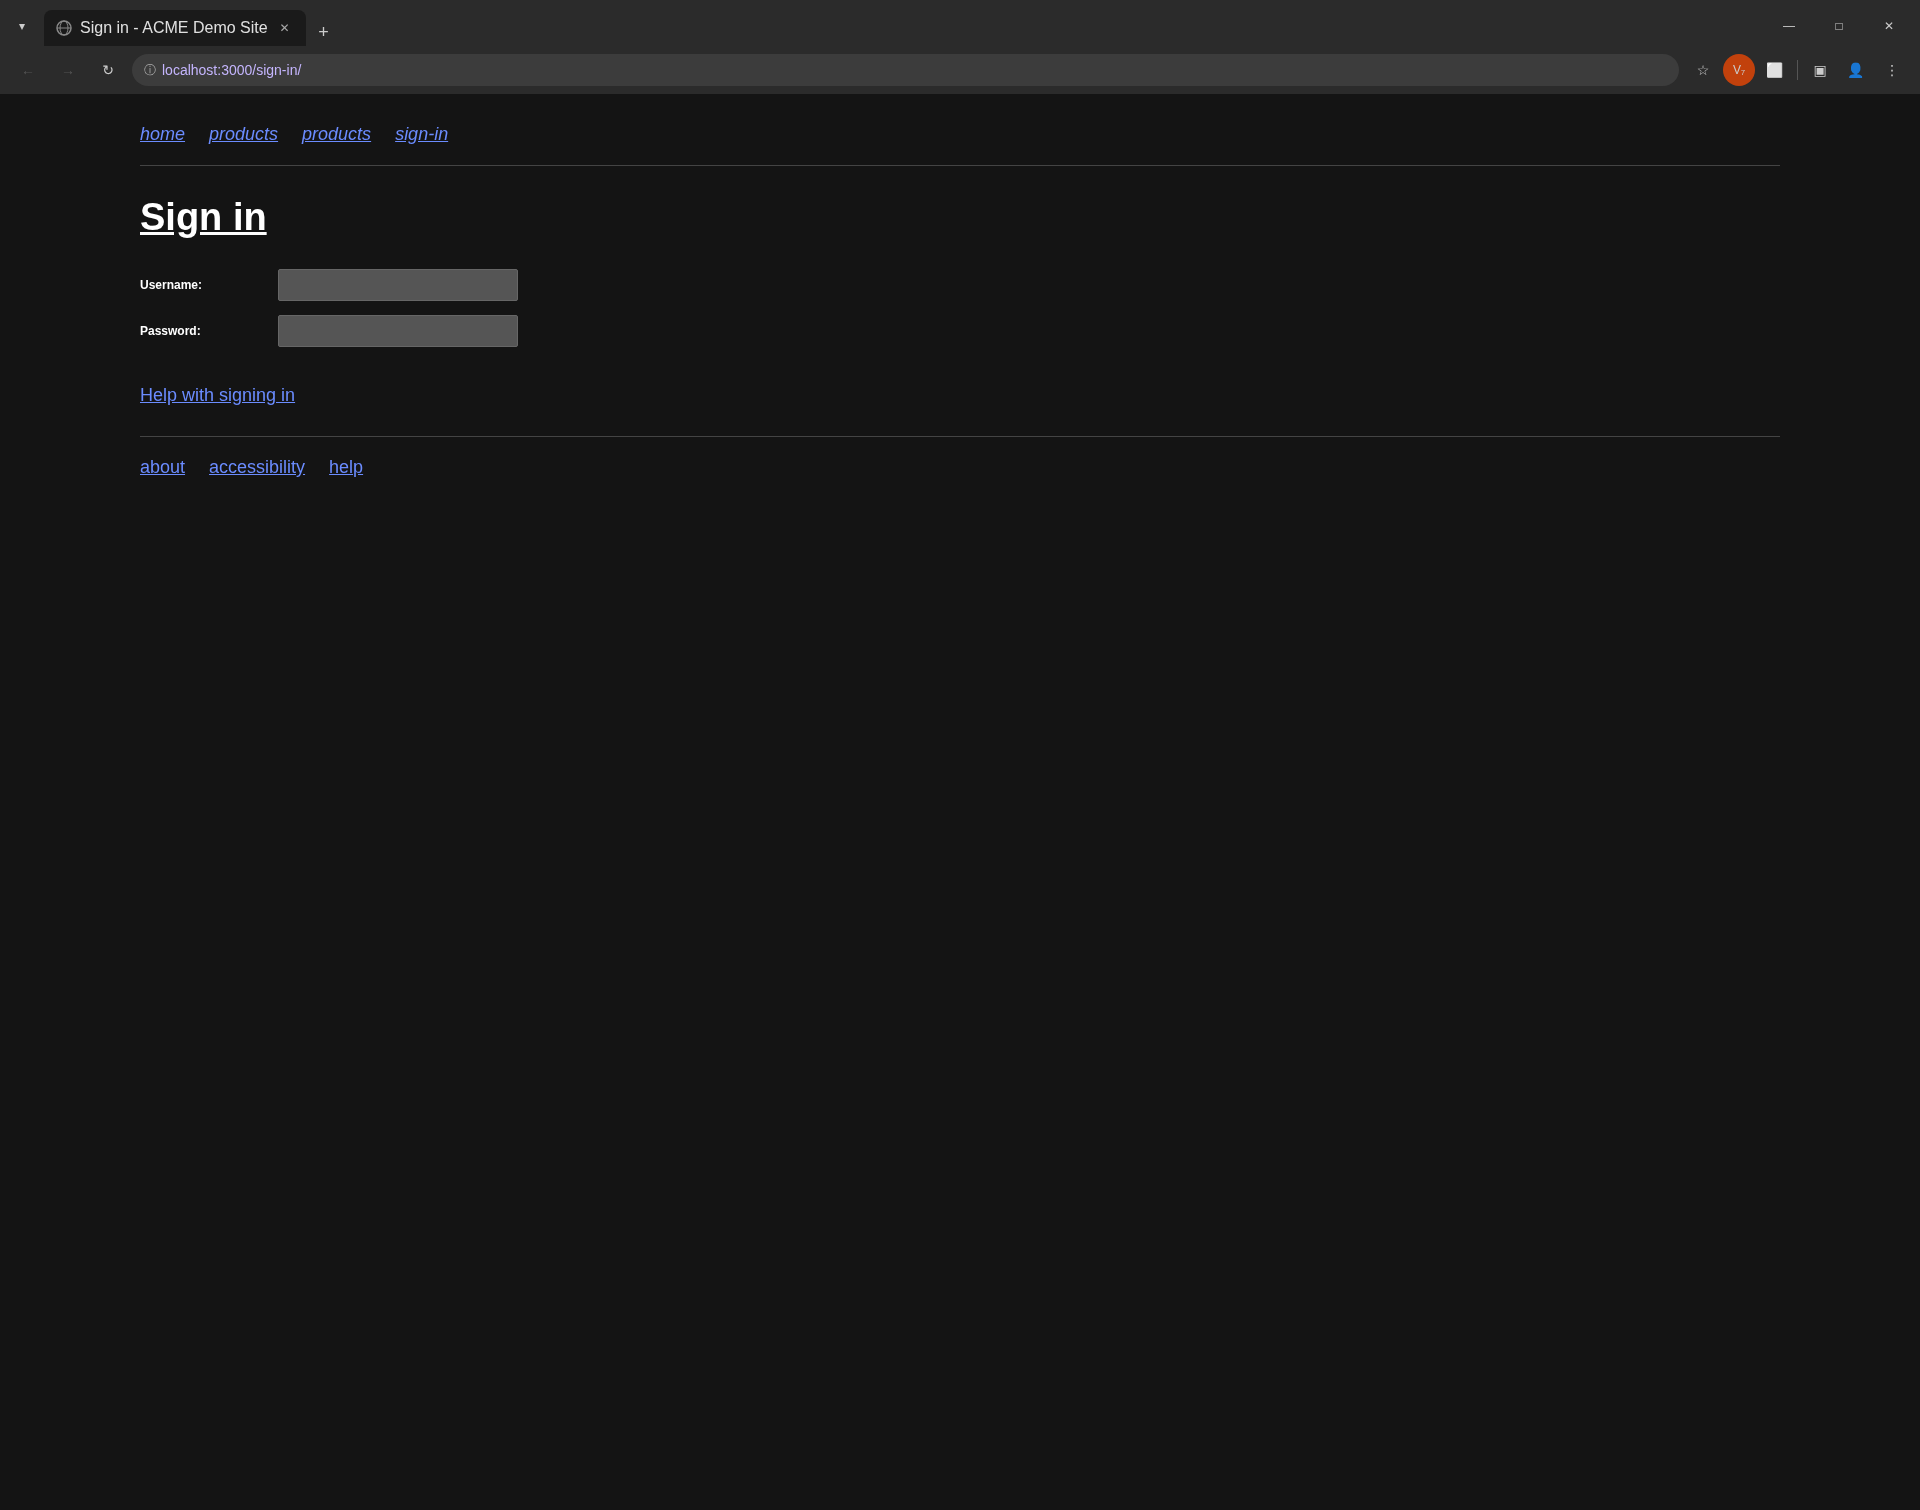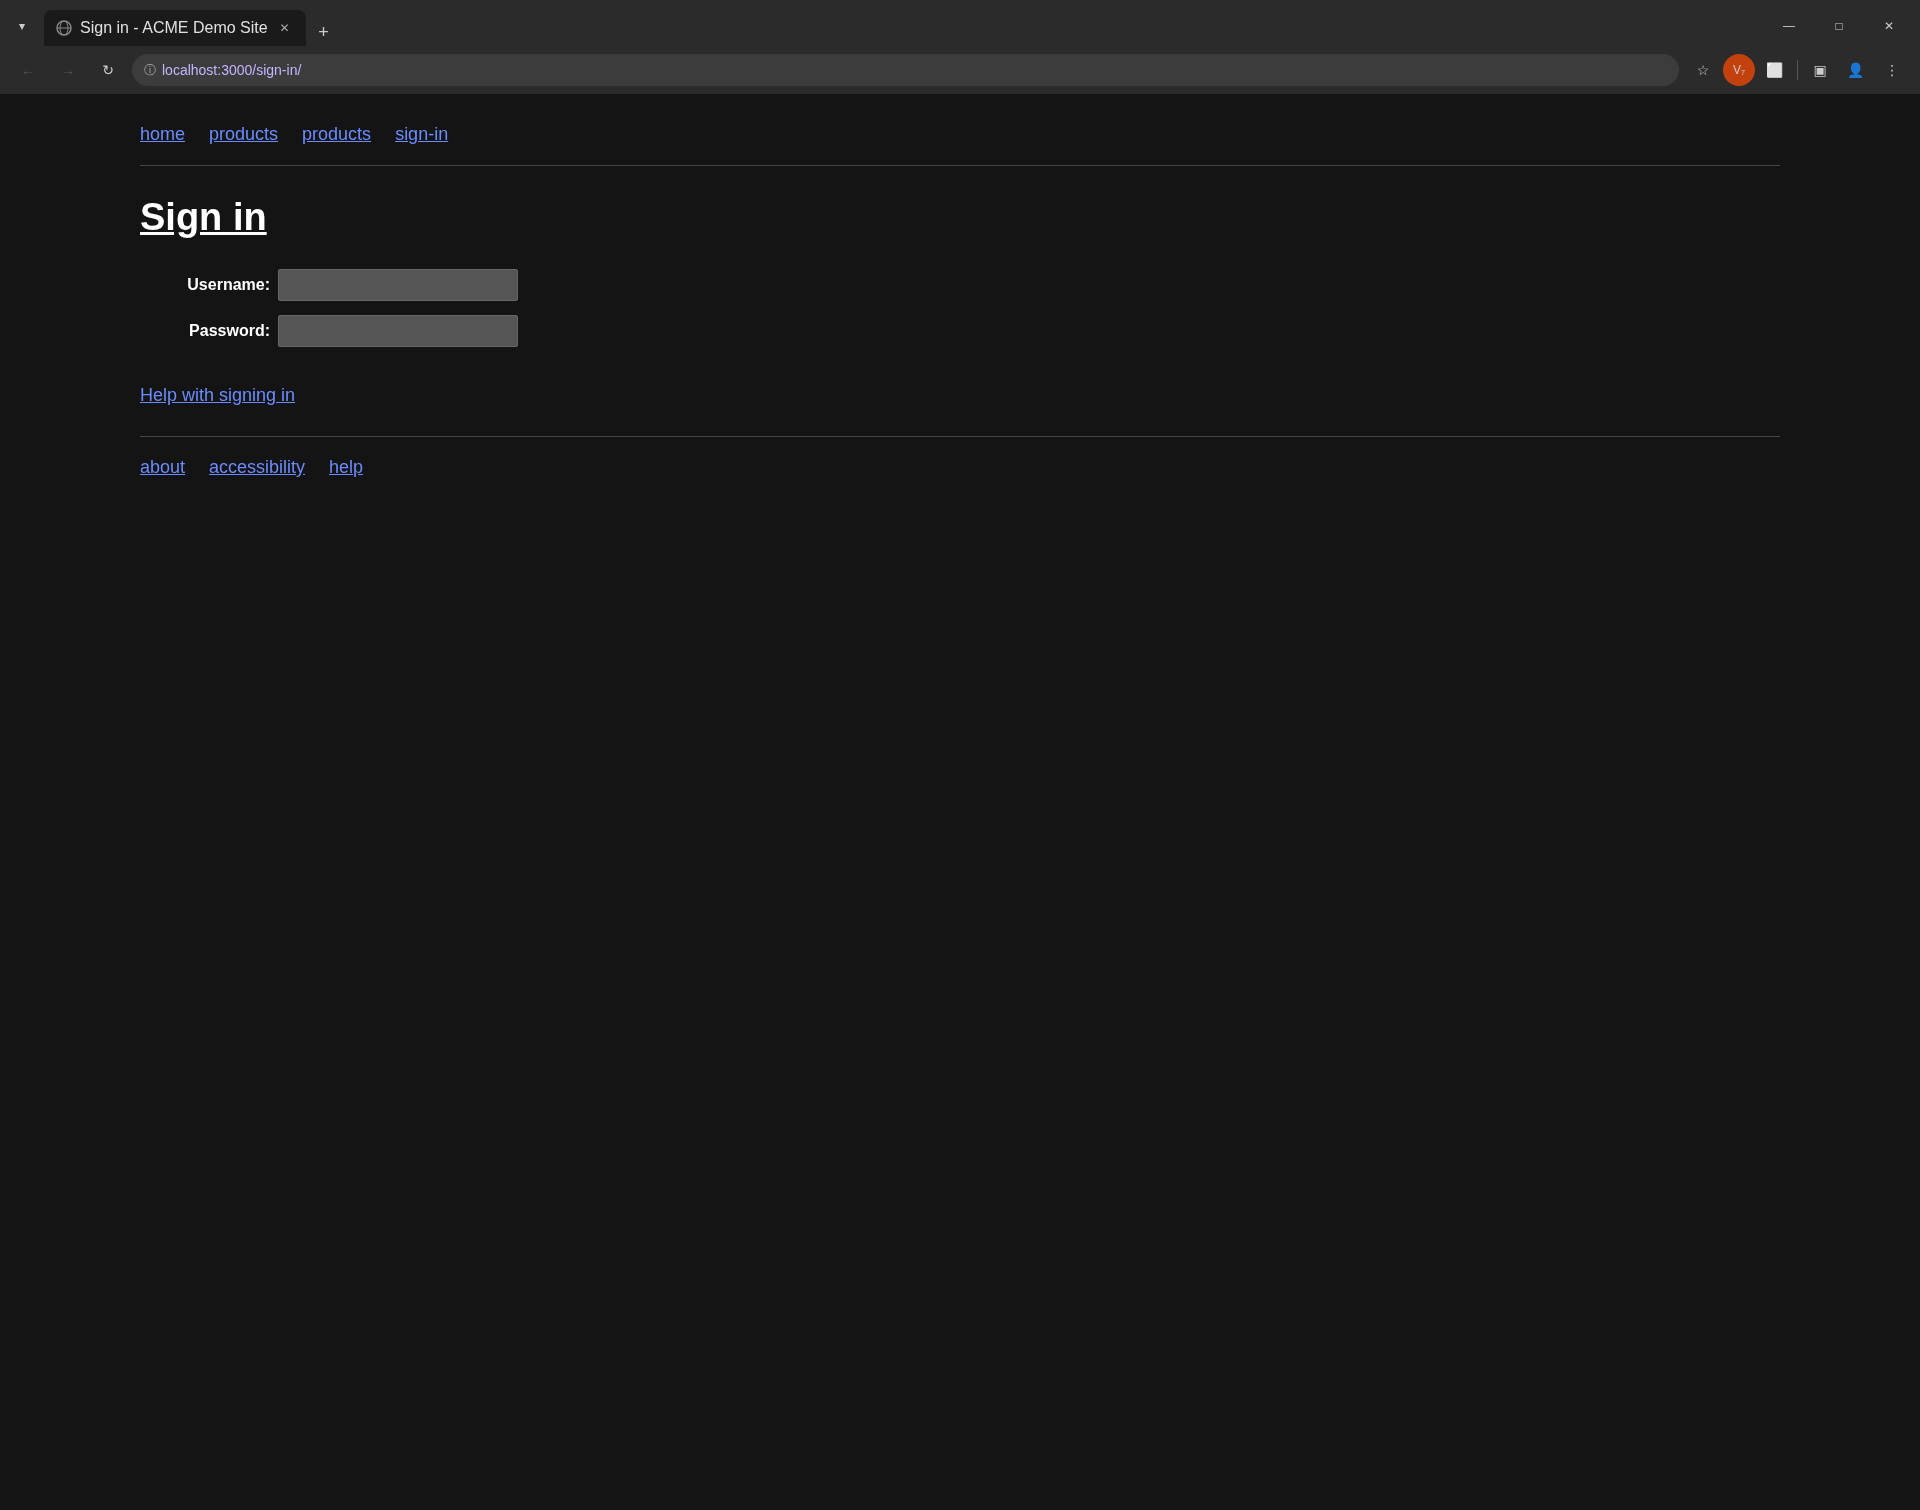--- a/index.html
+++ b/index.html
@@ -224,20 +224,21 @@
       background: #141414;
       padding: 30px 140px;
       min-height: calc(1510px - 94px);
     }
 
     
     .site-nav {
       display: flex;
       gap: 24px;
       margin-bottom: 20px;
+      font-style: italic;
     }
 
     .site-nav a {
       color: #6b8cff;
       text-decoration: underline;
       font-size: 18px;
       cursor: pointer;
     }
 
     .nav-divider {
@@ -255,25 +256,25 @@
       text-decoration: underline;
     }
 
     .form-group {
       display: flex;
       align-items: center;
       margin-bottom: 14px;
     }
 
     .form-label {
-      font-size: 16px;
+      font-size: 12px;
       color: #ffffff;
       font-weight: bold;
       width: 130px;
-      text-align: right;
+      text-align: left;
       margin-right: 8px;
     }
 
     .form-input {
       width: 240px;
       height: 32px;
       background: #555;
       border: 1px solid #666;
       border-radius: 2px;
       color: #e0e0e0;

